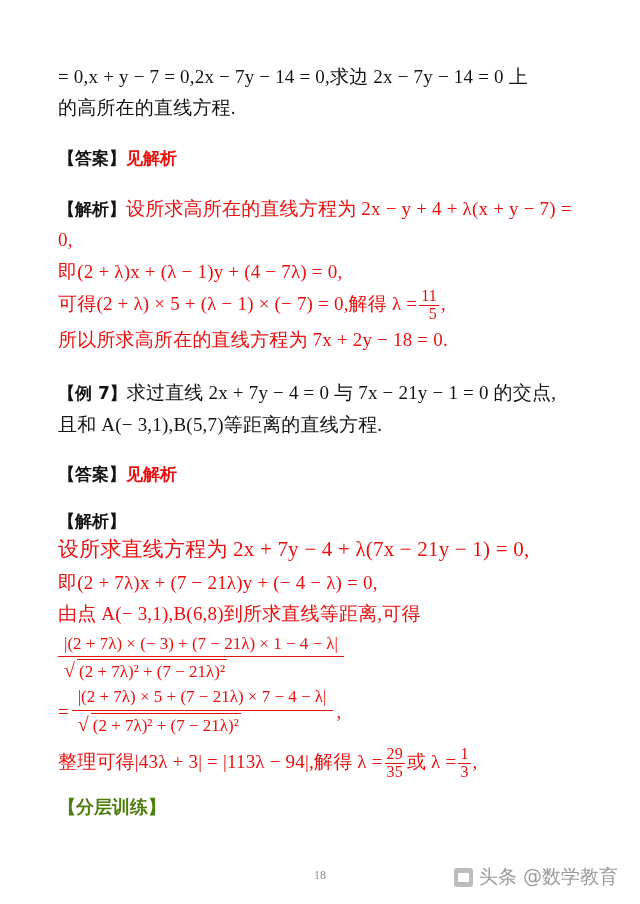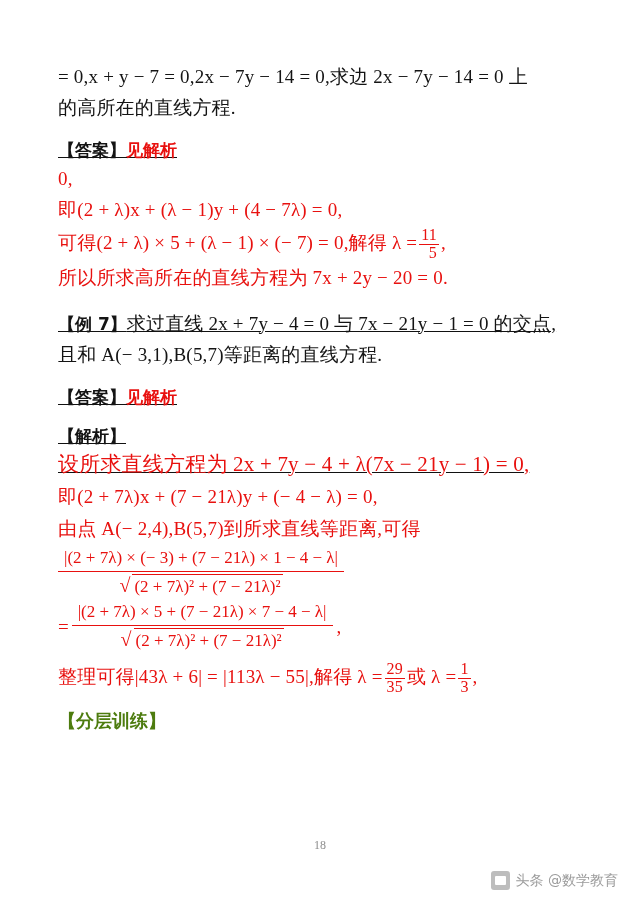--- a/index.html
+++ b/index.html
@@ -48,42 +48,41 @@
     font-size: 17px;
     font-weight: bold;
   }
   .tagblue {
     color: #4d7c0f;
     font-family: "DejaVu Sans", sans-serif;
     font-size: 17px;
     font-weight: bold;
   }
   .row { margin-bottom: 2px; }
-  .gap-sm { margin-top: 16px; text-decoration: underline; }
+  .gap-sm { margin-top: 24px; }
 
   
   .frac {
     display: inline-block;
     vertical-align: -0.52em;
     text-align: right;
     font-size: 16px;
     line-height: 1.05;
     margin: 0 2px;
   }
   .frac .num { display: block; padding: 0 2px; }
   .frac .den {
     display: block;
     border-top: 1.4px solid currentColor;
     padding: 0 2px;
   }
 
   
   .bigfrac {
     display: inline-block;
-    text-align: center;
     vertical-align: middle;
     font-size: 17px;
     line-height: 1.35;
   }
   .bigfrac .bnum {
     display: block;
     padding: 0 6px 1px 6px;
     white-space: nowrap;
   }
   .bigfrac .bden {
@@ -114,36 +113,36 @@
     white-space: nowrap;
   }
   .eqrow .lead {
     font-size: 19px;
     padding-right: 3px;
   }
   .pagenum {
     position: absolute;
     left: 0;
     right: 0;
-    top: 838px;
+    top: 868px;
     text-align: center;
     font-size: 12px;
     color: #8d8d8d;
     font-family: "Liberation Serif", serif;
   }
   .watermark {
     position: absolute;
     right: 22px;
     bottom: 14px;
     display: flex;
     align-items: center;
     gap: 6px;
     color: #9b9b9b;
     font-family: "DejaVu Sans", sans-serif;
-    font-size: 14px;
+    font-size: 19px;
   }
   .wm-logo {
     width: 19px; height: 19px;
     border-radius: 3px;
     background: #bdbdbd;
     display: inline-block;
     position: relative;
   }
   .wm-logo::after {
     content: "";
@@ -160,43 +159,46 @@
 <div class="page">
   <div class="content">
 
     <div class="line blk row">= 0,x + y − 7 = 0,2x − 7y − 14 = 0,求边 2x − 7y − 14 = 0 上</div>
     <div class="line blk row">的高所在的直线方程.</div>
 
     <div class="row gap-sm">
       <span class="tagblk">【答案】</span><span class="tagred">见解析</span>
     </div>
 
+    <div class="row gap-sm">
+      <span class="tagblk">【解析】</span><span class="line red" style="font-size:19px;">设所求高所在的直线方程为 2x − y + 4 + λ(x + y − 7) =</span>
+    </div>
     <div class="line red row">0,</div>
     <div class="line red row">即(2 + λ)x + (λ − 1)y + (4 − 7λ) = 0,</div>
 
     <div class="line red row">
       <span>可得(2 + λ) × 5 + (λ − 1) × (− 7) = 0,解得 λ =</span><span class="frac"><span class="num">11</span><span class="den">5</span></span><span>,</span>
     </div>
 
-    <div class="line red row">所以所求高所在的直线方程为 7x + 2y − 20 = 0.</div>
+    <div class="line red row">所以所求高所在的直线方程为 7x + 2y − 18 = 0.</div>
 
     <div class="row gap-sm">
       <span class="tagblk">【例 7】</span><span class="line blk" style="font-size:19px;">求过直线 2x + 7y − 4 = 0 与 7x − 21y − 1 = 0 的交点,</span>
     </div>
     <div class="line blk row">且和 A(− 3,1),B(5,7)等距离的直线方程.</div>
 
     <div class="row gap-sm">
       <span class="tagblk">【答案】</span><span class="tagred">见解析</span>
     </div>
 
     <div class="row gap-sm">
       <span class="tagblk">【解析】</span><span class="line red" style="font-size:21px;">设所求直线方程为 2x + 7y − 4 + λ(7x − 21y − 1) = 0,</span>
     </div>
     <div class="line red row">即(2 + 7λ)x + (7 − 21λ)y + (− 4 − λ) = 0,</div>
-    <div class="line red row">由点 A(− 2,4),B(5,7)到所求直线等距离,可得</div>
+    <div class="line red row">由点 A(− 3,1),B(6,8)到所求直线等距离,可得</div>
 
     <div class="eqrow red" style="margin-top:4px;">
       <span class="bigfrac">
         <span class="bnum">|(2 + 7λ) × (− 3) + (7 − 21λ) × 1 − 4 − λ|</span>
         <span class="bden">
           <span class="sqrt"><span class="radical">√</span><span class="under">(2 + 7λ)² + (7 − 21λ)²</span></span>
         </span>
       </span>
     </div>
 
@@ -205,21 +207,21 @@
       <span class="bigfrac">
         <span class="bnum">|(2 + 7λ) × 5 + (7 − 21λ) × 7 − 4 − λ|</span>
         <span class="bden">
           <span class="sqrt"><span class="radical">√</span><span class="under">(2 + 7λ)² + (7 − 21λ)²</span></span>
         </span>
       </span>
       <span class="lead" style="padding-left:4px;">,</span>
     </div>
 
     <div class="line red row" style="margin-top:8px;">
-      <span>整理可得|43λ + 6| = |113λ − 55|,解得 λ =</span><span class="frac"><span class="num">29</span><span class="den">35</span></span><span>或 λ =</span><span class="frac"><span class="num">1</span><span class="den">3</span></span><span>,</span>
+      <span>整理可得|43λ + 3| = |113λ − 94|,解得 λ =</span><span class="frac"><span class="num">29</span><span class="den">35</span></span><span>或 λ =</span><span class="frac"><span class="num">1</span><span class="den">3</span></span><span>,</span>
     </div>
 
 
     <div class="row" style="margin-top:14px;">
       <span class="tagblue" style="font-size:18px;">【分层训练】</span>
     </div>
 
   </div>
 
   <div class="pagenum">18</div>

